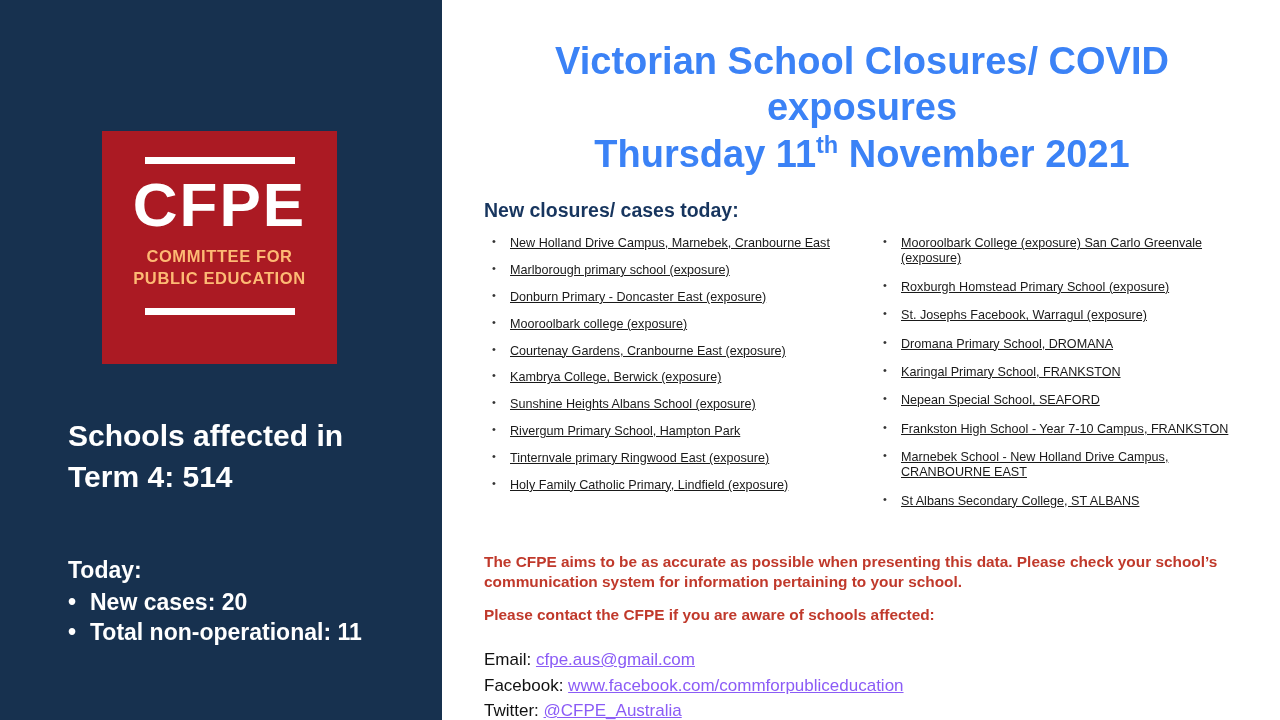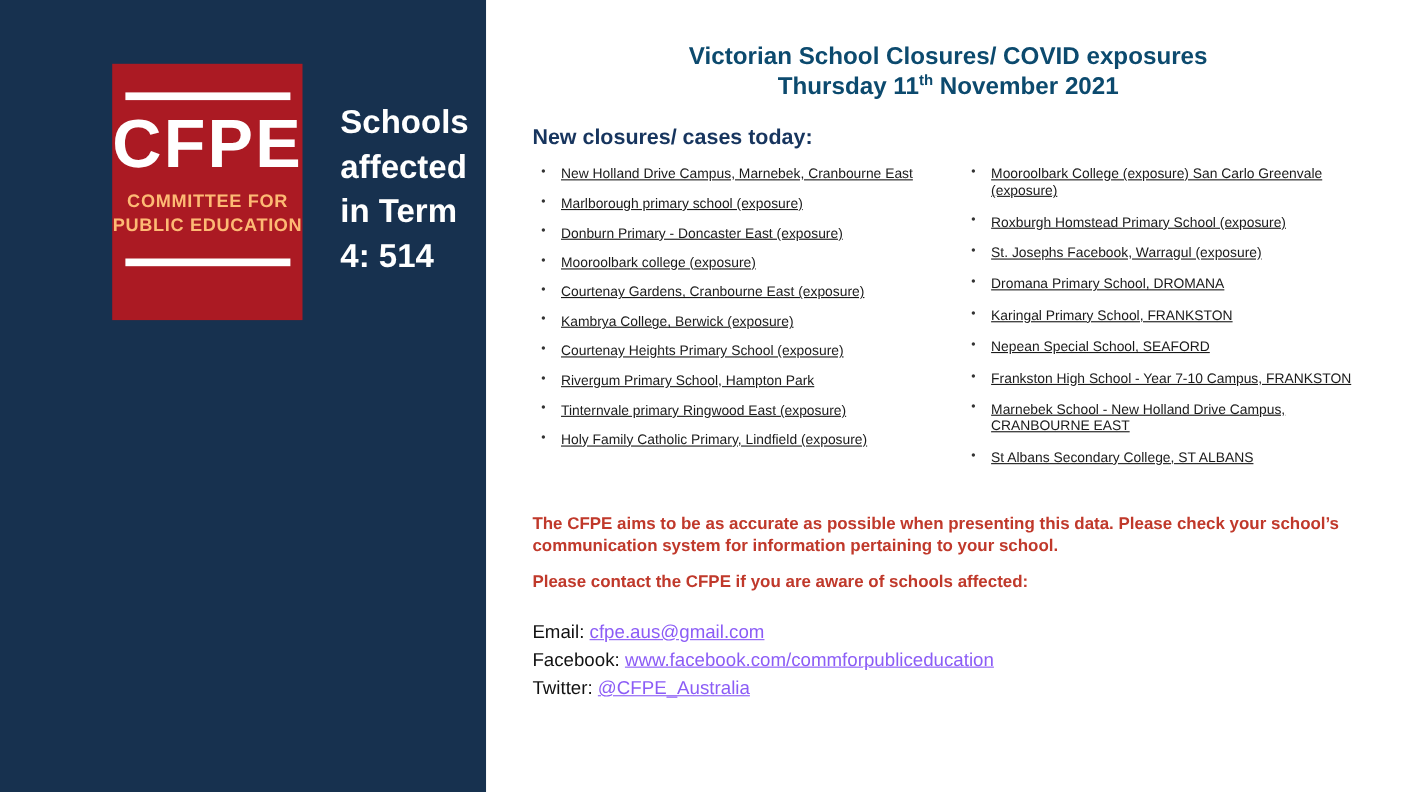--- a/index.html
+++ b/index.html
@@ -15,23 +15,24 @@
     display: flex;
   }
   
   .left-panel {
     width: 442px;
     height: 720px;
     background: #17314f;
     color: #ffffff;
     padding: 40px 34px 0 34px;
     display: flex;
-    flex-direction: row;
+    flex-direction: column;
     align-items: flex-start;
     flex: 0 0 442px;
+    justify-content: center;
   }
   .logo-box {
     width: 235px;
     height: 233px;
     background: #ab1a23;
     margin: 18px 0 0 68px;
     display: flex;
     flex-direction: column;
     align-items: center;
     justify-content: flex-start;
@@ -90,23 +91,23 @@
   }
   
   .right-panel {
     flex: 1 1 auto;
     height: 720px;
     background: #ffffff;
     padding: 30px 40px 0 42px;
     position: relative;
   }
   .title {
-    color: #0c4a6e;
-    font-weight: bold;
-    font-size: 22px;
+    color: #3b82f6;
+    font-weight: bold;
+    font-size: 38px;
     text-align: center;
     line-height: 1.22;
     padding: 8px 6px 0 6px;
   }
   .title .line2 { display: block; }
   .title sup { font-size: 0.62em; vertical-align: super; }
   .section-head {
     margin-top: 22px;
     color: #17355e;
     font-weight: bold;
@@ -197,21 +198,21 @@
 
     <div class="columns">
       <div class="col left">
         <ul>
           <li>New Holland Drive Campus, Marnebek, Cranbourne East</li>
           <li>Marlborough primary school (exposure)</li>
           <li>Donburn Primary - Doncaster East (exposure)</li>
           <li>Mooroolbark college (exposure)</li>
           <li>Courtenay Gardens, Cranbourne East (exposure)</li>
           <li>Kambrya College, Berwick (exposure)</li>
-          <li>Courtenay Heights Primary School (exposure)</li>
+          <li>Sunshine Heights Albans School (exposure)</li>
           <li>Rivergum Primary School, Hampton Park</li>
           <li>Tinternvale primary Ringwood East (exposure)</li>
           <li>Holy Family Catholic Primary, Lindfield (exposure)</li>
         </ul>
       </div>
       <div class="col right">
         <ul>
           <li>Mooroolbark College (exposure) San Carlo Greenvale (exposure)</li>
           <li>Roxburgh Homstead Primary School (exposure)</li>
           <li>St. Josephs Facebook, Warragul (exposure)</li>

